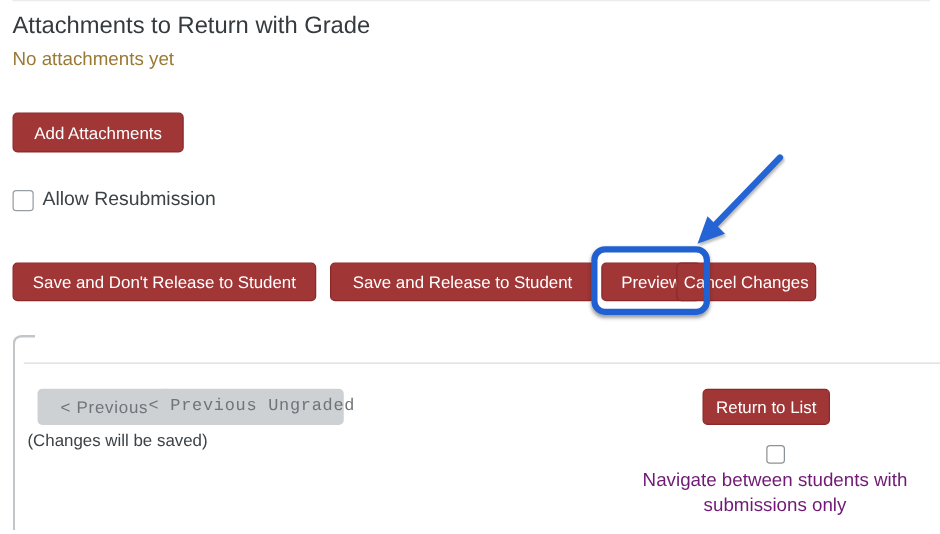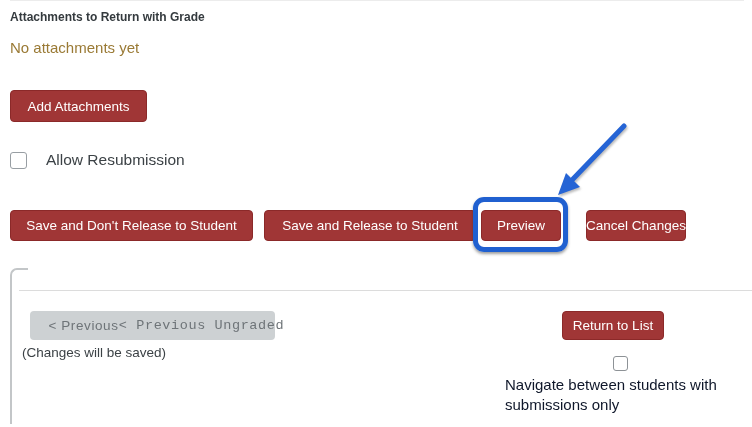--- a/index.html
+++ b/index.html
@@ -9,21 +9,21 @@
     background:#fff;
     font-family:"Liberation Sans", sans-serif;
     overflow:hidden;
   }
   .top-divider{
     position:absolute;left:10px;right:8px;top:0;
     border-top:1px solid #ececec;
   }
   .attach-title{
     position:absolute;left:10px;top:10px;
-    font-size:12px;color:#343a3e;font-weight:700;
+    font-size:19px;color:#343a3e;font-weight:400;
   }
   .attach-status{
     position:absolute;left:10px;top:39px;
     font-size:15px;color:#9a7a35;
   }
   .btn-red{
     position:absolute;
     background:#a03636;
     border:1px solid #8b2929;
     border-radius:4px;
@@ -31,33 +31,33 @@
     font-family:"Liberation Sans", sans-serif;
     font-size:13.5px;
     display:flex;align-items:center;justify-content:center;
     box-sizing:border-box;
     cursor:pointer;
     white-space:nowrap;
   }
   .btn-add{left:10px;top:90px;width:137px;height:32px;}
   .resub-row{
     position:absolute;left:10px;top:150px;height:20px;
-    display:flex;align-items:center;gap:19px;
+    display:flex;align-items:center;gap:7px;
   }
   .checkbox{
     display:inline-block;box-sizing:border-box;
     width:17px;height:17px;
     border:1px solid #989ea3;border-radius:3px;
     background:#fff;cursor:pointer;
   }
   .resub-label{font-size:15.5px;color:#3c4246;}
   .btn-save1{left:10px;top:210px;width:243px;height:31px;}
   .btn-save2{left:264px;top:210px;width:212px;height:31px;}
   .btn-preview{left:481px;top:210px;width:80px;height:31px;}
-  .btn-cancel{left:586px;top:210px;width:100px;height:31px;}
+  .btn-cancel{left:541px;top:210px;width:112px;height:31px;}
   .highlight-rect{
     position:absolute;left:473px;top:197px;width:95px;height:55px;
     box-sizing:border-box;
     border:5px solid #2060d0;border-radius:11px;
     box-shadow:0 2px 3px rgba(40,40,40,0.45);
     pointer-events:none;
   }
   .arrow-svg{
     position:absolute;left:540px;top:110px;width:100px;height:95px;
     pointer-events:none;
@@ -94,21 +94,22 @@
     position:absolute;left:22px;top:345px;
     font-size:13.5px;color:#3c4246;
   }
   .btn-return{left:562px;top:311px;width:102px;height:29px;}
   .subs-checkbox{
     position:absolute;left:613px;top:356px;
     width:15px;height:15px;border:1px solid #8d9296;
   }
   .subs-label{
     position:absolute;left:505px;top:375px;width:230px;
-    font-size:15px;line-height:20px;color:#0f172a;
+    text-align:center;
+    font-size:15px;line-height:20px;color:#701a75;
   }
 </style>
 </head>
 <body>
 
 <div class="screen">
 
   <div class="top-divider"></div>
 
   <div class="attach-title">Attachments to Return with Grade</div>

